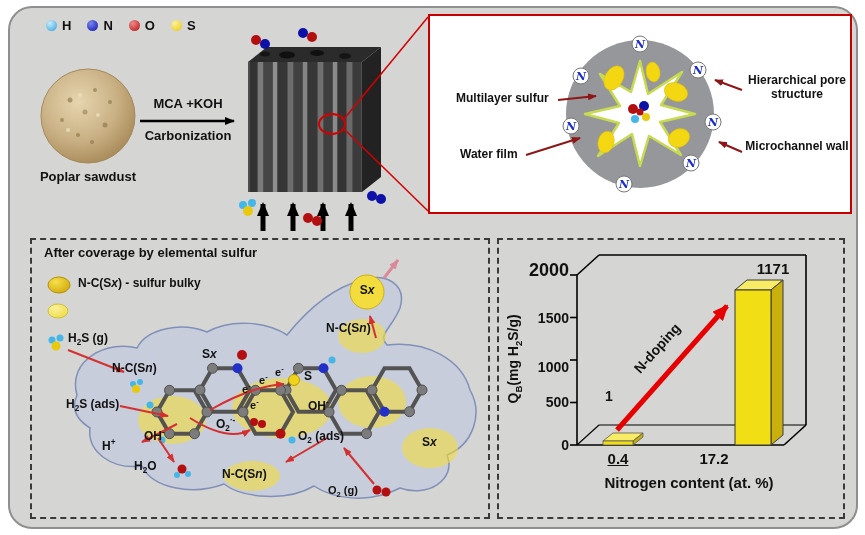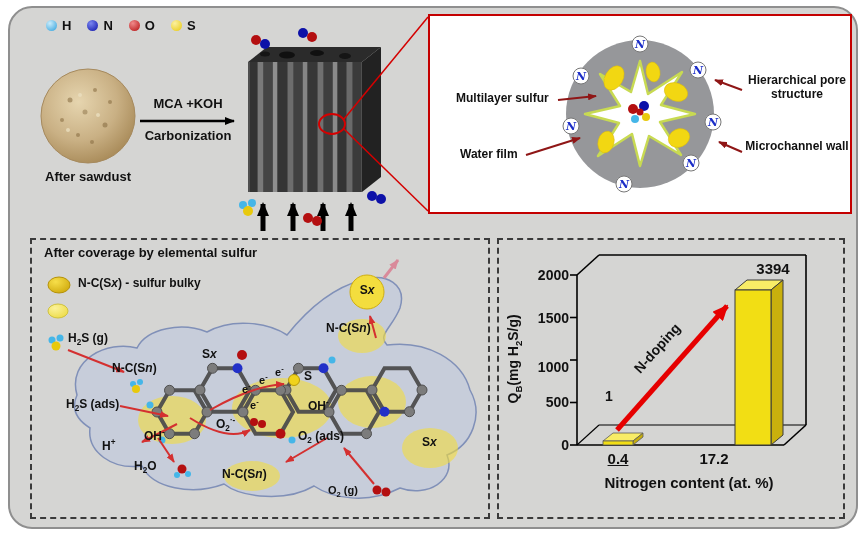--- a/index.html
+++ b/index.html
@@ -152,21 +152,21 @@
     <circle cx="243" cy="205" r="4" fill="#45b6e8"></circle>
       <circle cx="252" cy="203" r="4" fill="#45b6e8"></circle>
       <circle cx="248" cy="211" r="5" fill="#e8c90d"></circle>
     <circle cx="308" cy="218" r="5" fill="#b40f10"></circle>
       <circle cx="317" cy="221" r="5" fill="#b40f10"></circle>
     <circle cx="372" cy="196" r="5" fill="#0d11a8"></circle>
       <circle cx="381" cy="199" r="5" fill="#0d11a8"></circle>
   </g>
 </svg>
 
-<div class="lbl center" style="left:28px;top:170px;width:120px;font-size:13px;">After sawdust</div>
+<div class="lbl center" style="left:28px;top:170px;width:120px;font-size:13px;">Poplar sawdust</div>
 <div class="lbl center" style="left:136px;top:97px;width:104px;font-size:13px;">MCA +KOH</div>
 <div class="lbl center" style="left:132px;top:129px;width:112px;font-size:13px;">Carbonization</div>
 
 <div class="inset-box">
   <svg class="boxsvg" width="420" height="196">
     <circle cx="210" cy="98" r="74" fill="#96979a"></circle>
     <polygon points="265,98 230,106 251,139 219,120 210,150 202,118 168,140 189,107 155,98 190,90 170,58 201,76 210,45 218,78 252,56 231,89" fill="#ffffff" stroke="#c8da52" stroke-width="2.5" stroke-linejoin="round"></polygon>
     <g fill="#f2d712" stroke="#d8b90c" stroke-width="0.5">
       <ellipse cx="184" cy="62" rx="9" ry="13" transform="rotate(30 184 62)"></ellipse>
       <ellipse cx="246" cy="76" rx="12" ry="9" transform="rotate(20 246 76)"></ellipse>
@@ -363,23 +363,23 @@
       <rect x="236" y="50" width="36" height="155" fill="#f2de14"></rect>
     </g>
     <line x1="118" y1="190" x2="228" y2="66" stroke="#e60000" stroke-width="5" marker-end="url(#mRedBig)"></line>
   </svg>
 
   <div class="lbl center" style="left:-69px;top:109px;width:170px;font-size:14px;transform:rotate(-90deg);">Q<sub>B</sub>(mg H<sub>2</sub>S/g)</div>
   <div class="lbl" style="left:30px;top:197px;width:40px;text-align:right;font-size:14px;">0</div>
   <div class="lbl" style="left:30px;top:154px;width:40px;text-align:right;font-size:14px;">500</div>
   <div class="lbl" style="left:30px;top:112px;width:40px;text-align:right;font-size:14px;margin-top:7px;">1000</div>
   <div class="lbl" style="left:30px;top:70px;width:40px;text-align:right;font-size:14px;">1500</div>
-  <div class="lbl" style="left:30px;top:27px;width:40px;text-align:right;font-size:14px;">2000</div>
+  <div class="lbl" style="left:30px;top:20px;width:40px;text-align:center;font-size:18px;">2000</div>
 
   <div class="lbl center" style="left:96px;top:148px;width:28px;font-size:14px;">1</div>
-  <div class="lbl center" style="left:240px;top:20px;width:68px;font-size:15px;">3394</div>
+  <div class="lbl center" style="left:240px;top:20px;width:68px;font-size:15px;">1171</div>
 
   <div class="lbl center" style="left:110px;top:100px;width:96px;font-size:14px;transform:rotate(-48deg);">N-doping</div>
 
   <div class="lbl center" style="left:97px;top:210px;width:44px;font-size:15px;text-decoration:underline;">0.4</div>
   <div class="lbl center" style="left:187px;top:210px;width:56px;font-size:15px;">17.2</div>
   <div class="lbl center" style="left:50px;top:234px;width:280px;font-size:15px;">Nitrogen content (at. %)</div>
 </div>
 
 </body></html>

